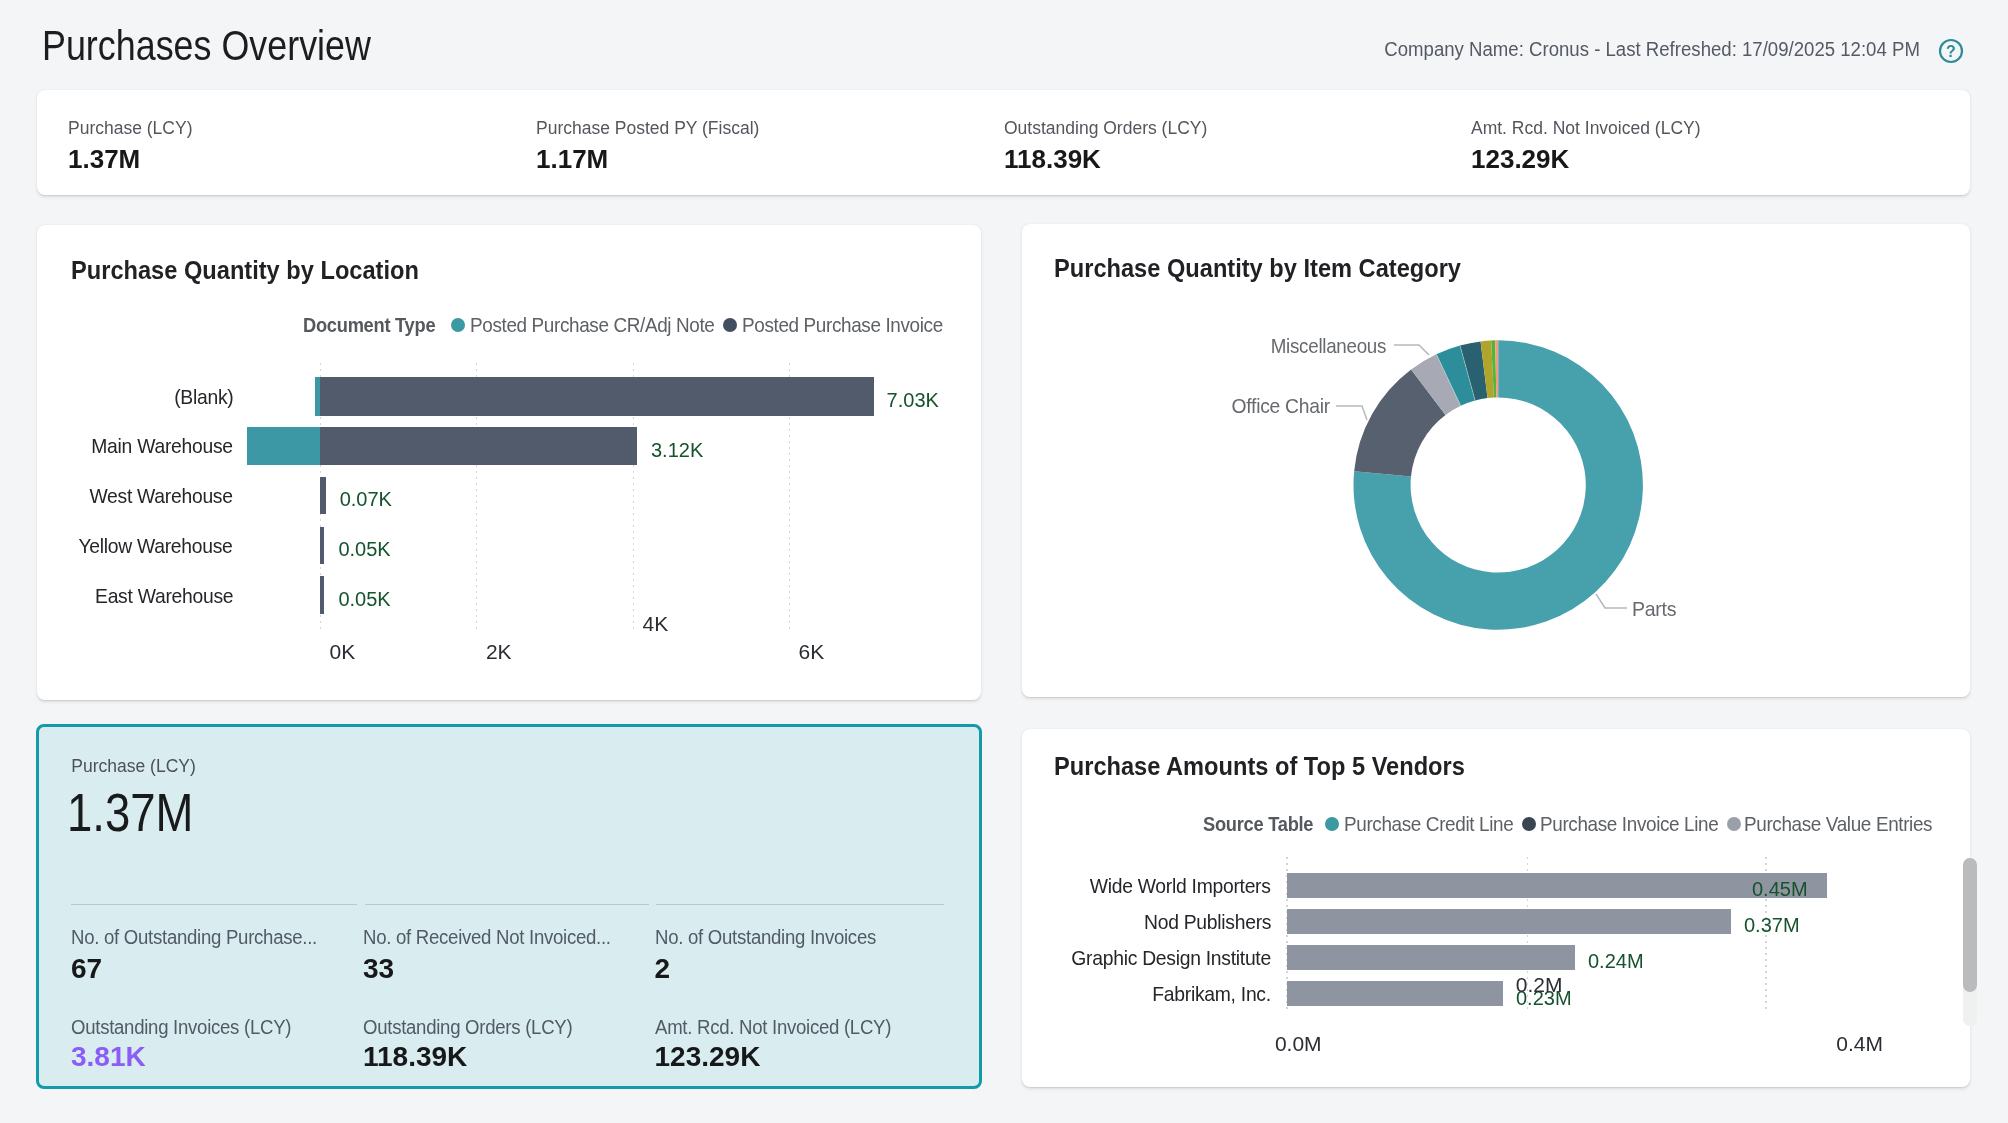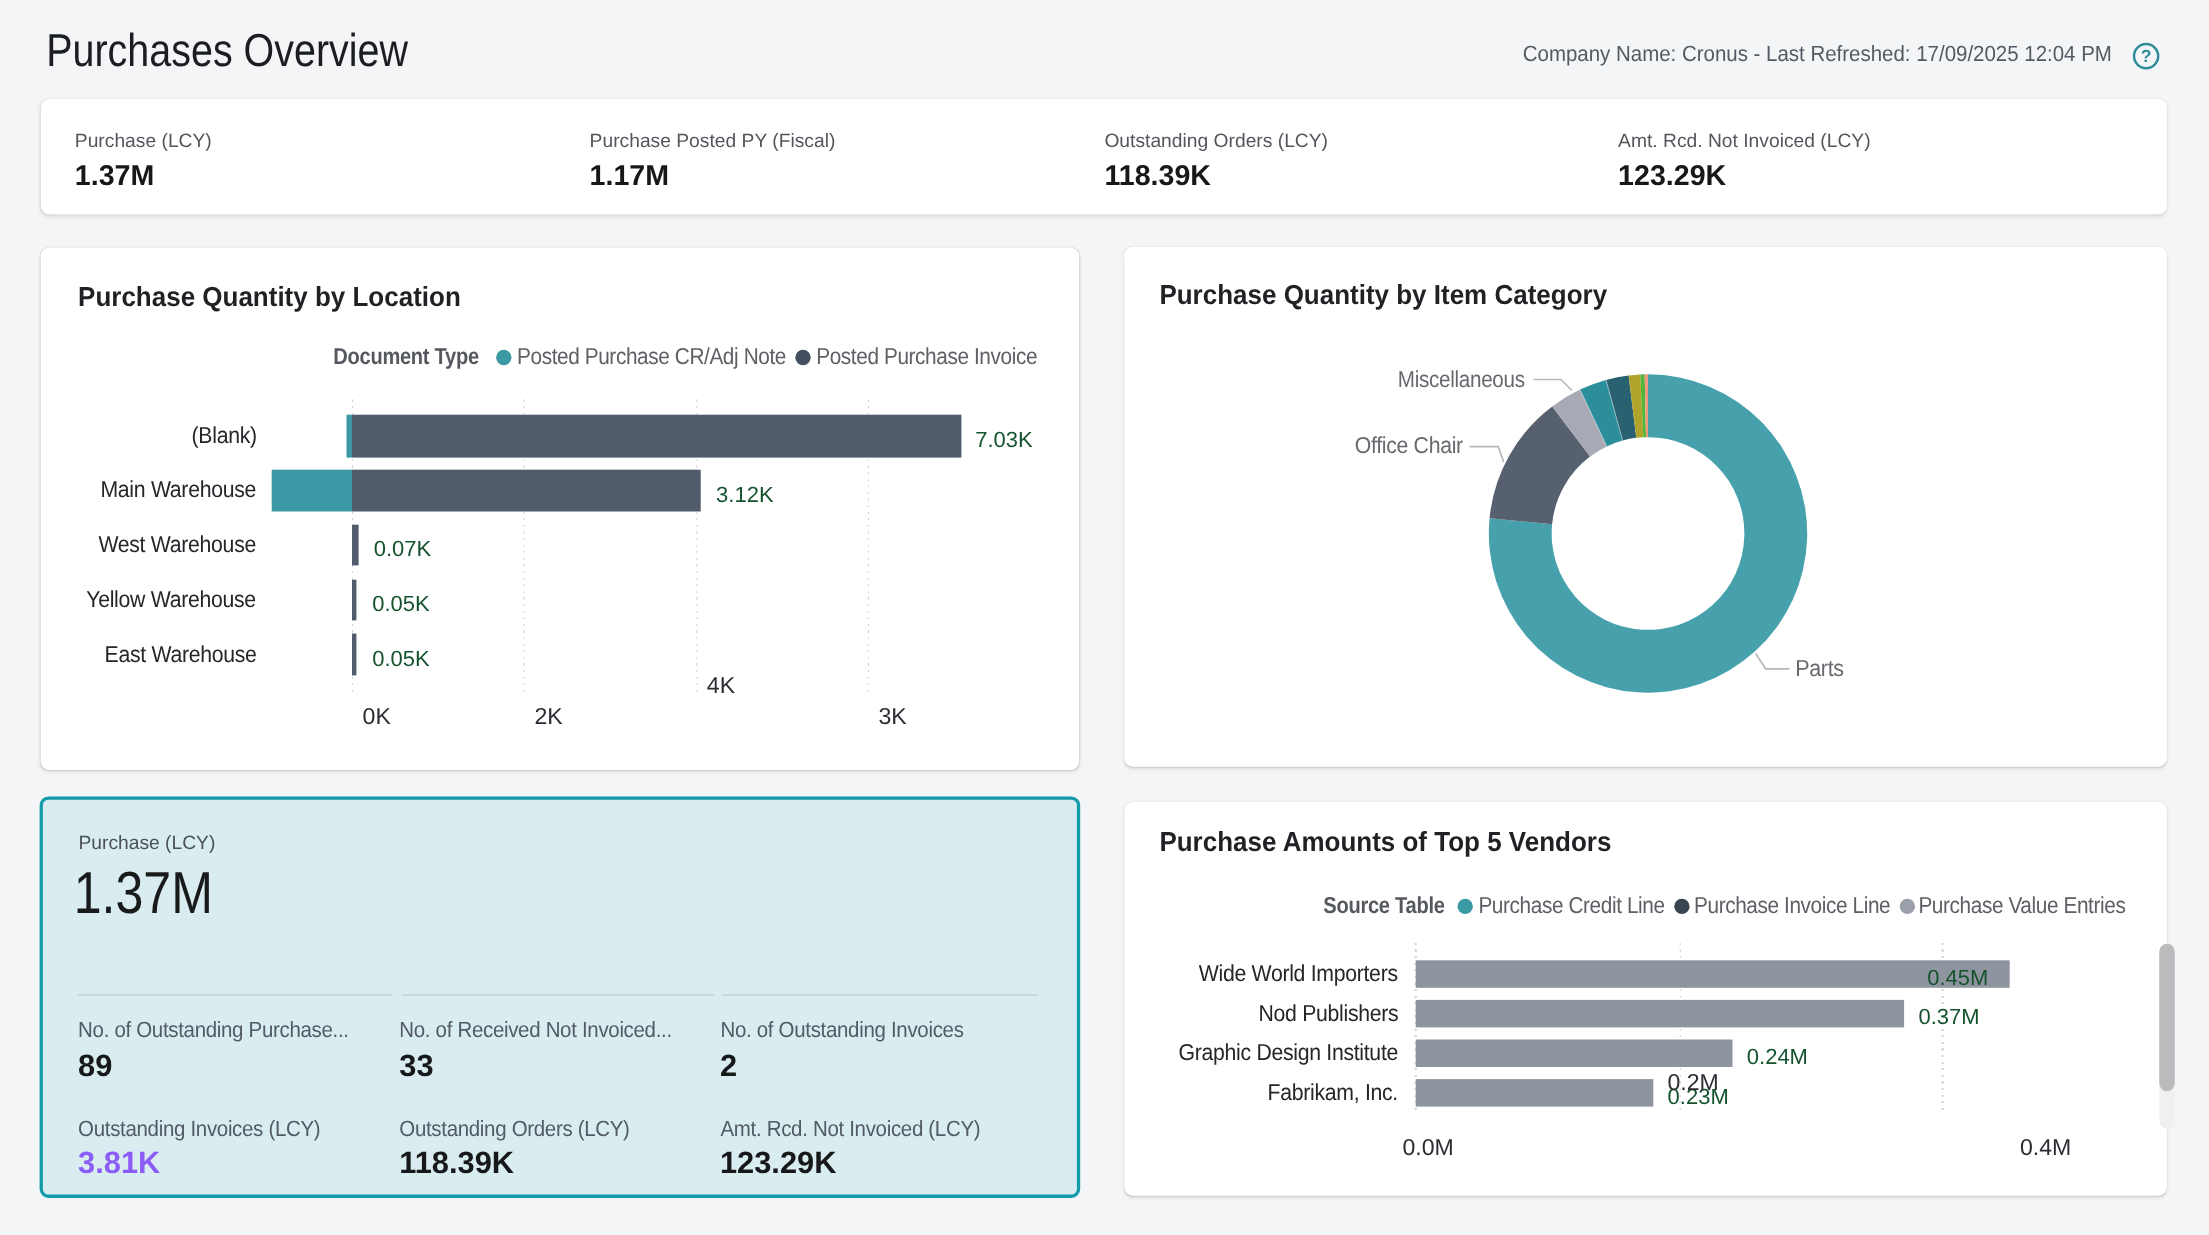--- a/index.html
+++ b/index.html
@@ -71,21 +71,21 @@
 
 <div class="t dval" style="left:886.6px;top:390.1px">7.03K</div>
 <div class="t dval" style="left:651px;top:439.5px">3.12K</div>
 <div class="t dval" style="left:339.7px;top:489.2px">0.07K</div>
 <div class="t dval" style="left:338.4px;top:539.4px">0.05K</div>
 <div class="t dval" style="left:338.4px;top:588.9px">0.05K</div>
 
 <div class="t ax" style="left:285.3px;top:640.5px">0K</div>
 <div class="t ax" style="left:441.6px;top:640.5px">2K</div>
 <div class="t ax" style="left:598.3px;top:613px">4K</div>
-<div class="t ax" style="left:754.3px;top:640.5px">3K</div>
+<div class="t ax" style="left:754.3px;top:640.5px">6K</div>
 
 <div class="card" style="left:1022px;top:224px;width:948px;height:473px"></div>
 <div class="t ctitle" style="left:1053.5px;top:255.6px">Purchase Quantity by Item Category</div>
 <svg class="abs" style="left:1022px;top:224px" width="948" height="473" viewBox="0 0 948 473">
 <path d="M476.20,116.30 A144.7,144.7 0 1 1 332.17,247.13 L389.00,252.60 A87.6,87.6 0 1 0 476.20,173.40 Z" fill="#47a1ad"></path>
 <path d="M332.17,247.13 A144.7,144.7 0 0 1 389.12,145.44 L423.48,191.04 A87.6,87.6 0 0 0 389.00,252.60 Z" fill="#57606f"></path>
 <path d="M389.12,145.44 A144.7,144.7 0 0 1 414.36,130.18 L438.76,181.80 A87.6,87.6 0 0 0 423.48,191.04 Z" fill="#a7aab5"></path>
 <path d="M414.36,130.18 A144.7,144.7 0 0 1 438.02,121.43 L453.08,176.50 A87.6,87.6 0 0 0 438.76,181.80 Z" fill="#2b8e9a"></path>
 <path d="M438.02,121.43 A144.7,144.7 0 0 1 458.57,117.38 L465.52,174.05 A87.6,87.6 0 0 0 453.08,176.50 Z" fill="#2a6170"></path>
 <path d="M458.57,117.38 A144.7,144.7 0 0 1 469.13,116.47 L471.92,173.50 A87.6,87.6 0 0 0 465.52,174.05 Z" fill="#b0a42c"></path>
@@ -105,21 +105,21 @@
 <div class="abs" style="left:35.8px;top:724px;width:946px;height:365.4px;background:#d9edf0;border:3.2px solid #139baa;border-radius:8px"></div>
 <div class="t lbl" style="left:71.3px;top:758.3px;color:#4b5157">Purchase (LCY)</div>
 <div class="t" style="left:66.7px;top:785.3px;font-size:54px;color:#191a1c;transform:scaleX(0.843);transform-origin:left center">1.37M</div>
 <div class="abs" style="left:70.6px;top:903.5px;width:286.8px;height:1px;background:#bdc6c8"></div>
 <div class="abs" style="left:364.6px;top:903.5px;width:284.4px;height:1px;background:#bdc6c8"></div>
 <div class="abs" style="left:656.2px;top:903.5px;width:287.8px;height:1px;background:#bdc6c8"></div>
 
 <div class="t mlbl" style="left:71px;top:926.9px">No. of Outstanding Purchase...</div>
 <div class="t mlbl" style="left:363px;top:926.9px">No. of Received Not Invoiced...</div>
 <div class="t mlbl" style="left:654.5px;top:926.9px">No. of Outstanding Invoices</div>
-<div class="t" style="left:71px;top:954.8px;font-size:28px;font-weight:bold;color:#17181a">89</div>
+<div class="t" style="left:71px;top:954.8px;font-size:28px;font-weight:bold;color:#17181a">67</div>
 <div class="t" style="left:363px;top:954.8px;font-size:28px;font-weight:bold;color:#17181a">33</div>
 <div class="t" style="left:654.5px;top:954.8px;font-size:28px;font-weight:bold;color:#17181a">2</div>
 
 <div class="t mlbl" style="left:71px;top:1016.7px">Outstanding Invoices (LCY)</div>
 <div class="t mlbl" style="left:363px;top:1016.7px">Outstanding Orders (LCY)</div>
 <div class="t mlbl" style="left:654.5px;top:1016.7px">Amt. Rcd. Not Invoiced (LCY)</div>
 <div class="t" style="left:71px;top:1042.8px;font-size:28px;font-weight:bold;color:#8b5cf6">3.81K</div>
 <div class="t" style="left:363px;top:1042.8px;font-size:28px;font-weight:bold;color:#17181a">118.39K</div>
 <div class="t" style="left:654.5px;top:1042.8px;font-size:28px;font-weight:bold;color:#17181a">123.29K</div>
 

